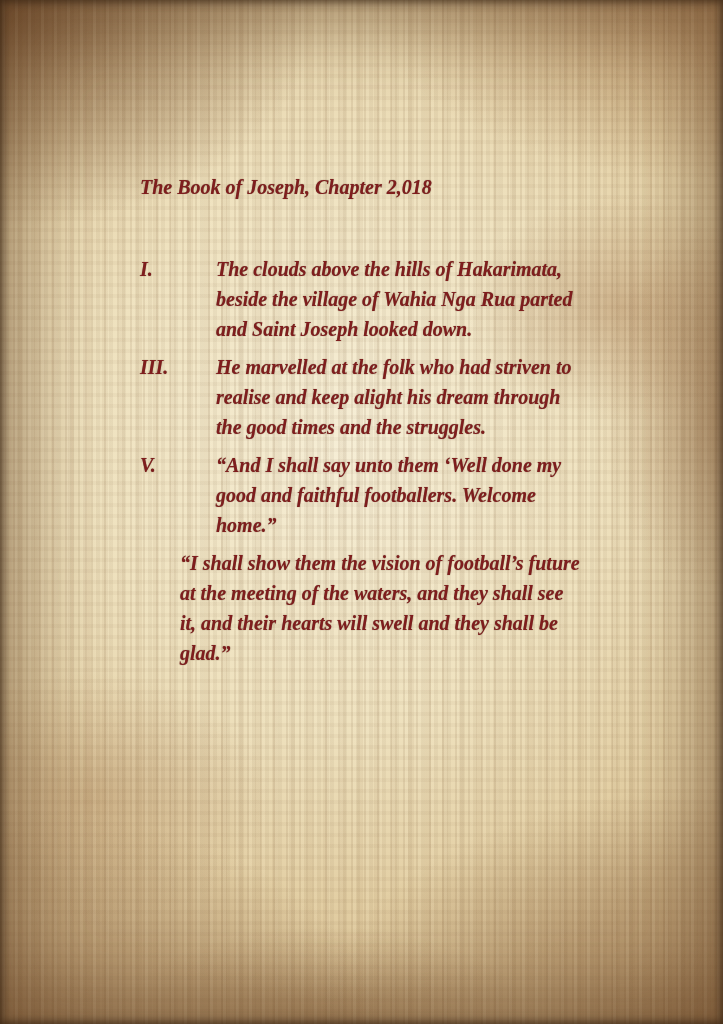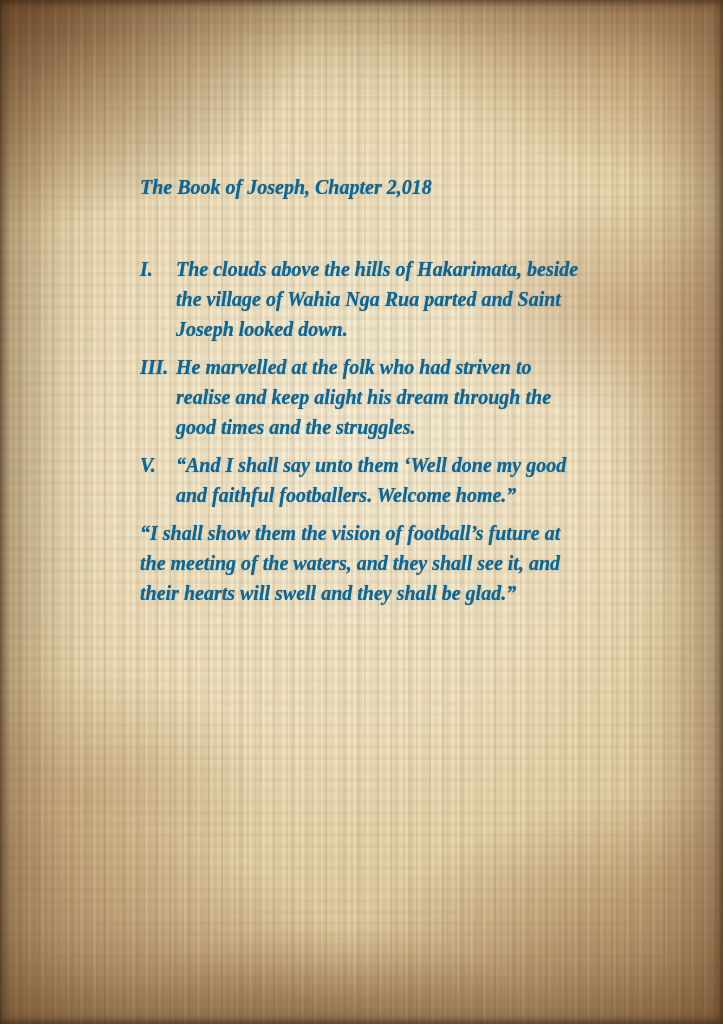--- a/index.html
+++ b/index.html
@@ -50,21 +50,21 @@
       inset 0 0 10px 2px rgba(46,28,14,0.75),
       inset 0 0 70px 24px rgba(86,54,26,0.45);
   }
 
   
   .text-block {
     position: absolute;
     left: 140px;
     top: 172px;
     width: 440px;
-    color: #0369a1;
+    color: #7f1d1d;
     font-weight: bold;
     font-style: italic;
     font-size: 20px;
     line-height: 30px;
     text-shadow: 0 0 1px rgba(40,26,12,0.55);
   }
   .doc-title {
     margin: 0 0 52px 0;
     font-size: 20px;
     font-weight: bold;
@@ -72,20 +72,21 @@
   }
   .verse {
     display: flex;
     margin: 0 0 8px 0;
   }
   .verse-numeral {
     flex: 0 0 36px;
   }
   .verse-text {
     flex: 1;
+    margin-left: 40px;
   }
 </style>
 </head>
 <body>
 
 <div id="page">
   <div class="parchment"></div>
 
   <div class="text-block">
     <h1 class="doc-title">The Book of Joseph, Chapter 2,018</h1>

